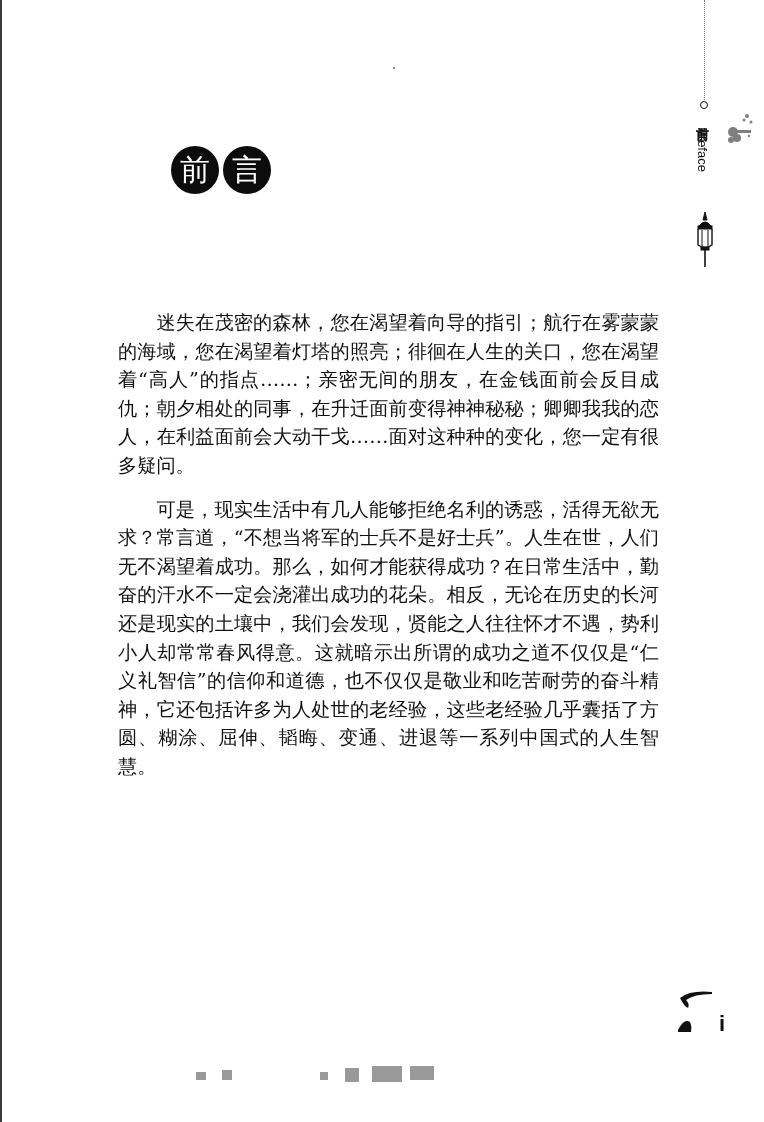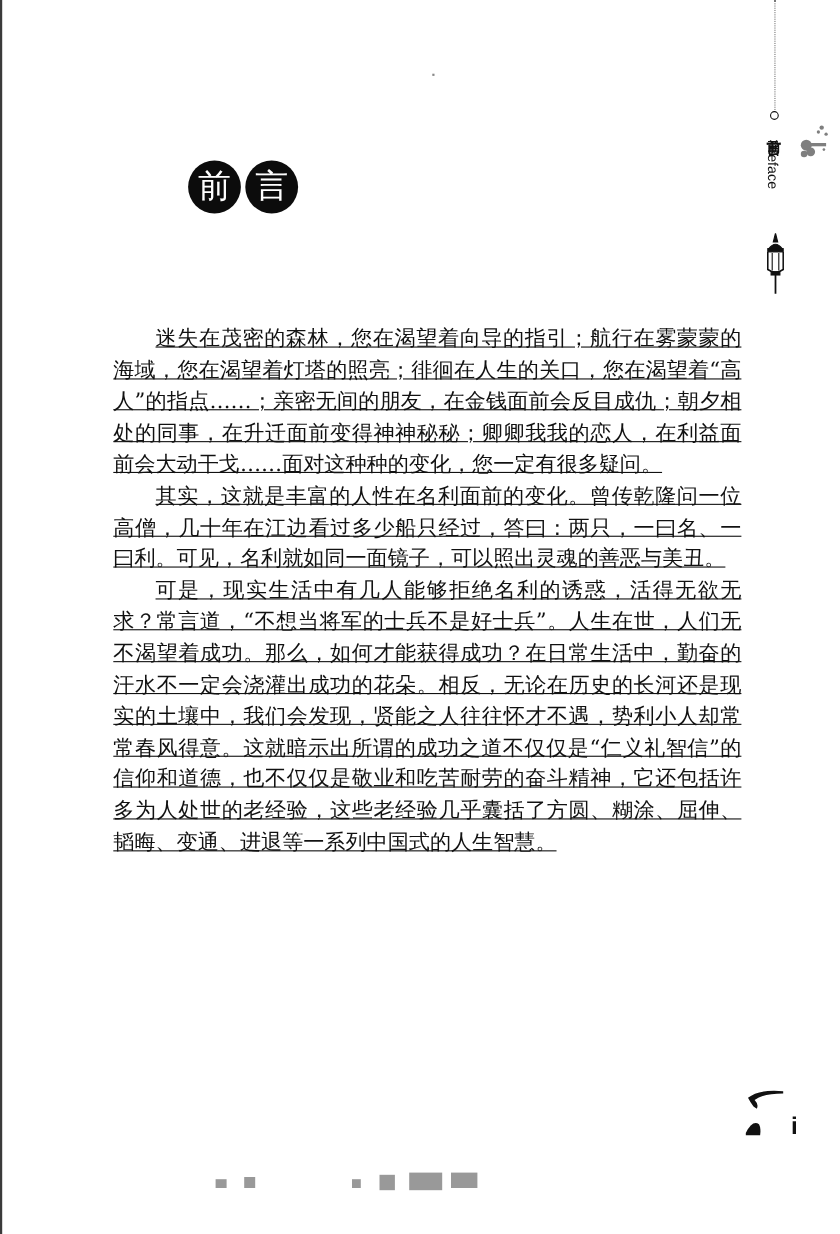--- a/index.html
+++ b/index.html
@@ -9,21 +9,21 @@
   .title .disc { width: 48px; height: 48px; border-radius: 50%; background: #0c0c0c; color: #fff; display: flex; align-items: center; justify-content: center; font-family: "DejaVu Sans", sans-serif; font-size: 30px; line-height: 1; }
   .stray-dot { position: absolute; left: 393px; top: 67px; width: 2px; height: 2px; background: #888; }
   .side-rule { position: absolute; left: 704px; top: 0; width: 0; height: 100px; border-left: 1px dotted #777; }
   .side-circle { position: absolute; left: 700px; top: 101px; width: 6px; height: 6px; border: 1.5px solid #111; border-radius: 50%; }
   .side-label { position: absolute; left: 693px; top: 117px; writing-mode: vertical-rl; font-family: "DejaVu Sans", sans-serif; font-size: 13px; color: #111; letter-spacing: 0px; }
   .side-label .cn { font-weight: bold; margin-bottom: 6px; }
   .side-label .en { font-family: "Liberation Sans", sans-serif; font-size: 13px; }
   .ornament-top { position: absolute; left: 725px; top: 108px; width: 30px; height: 40px; }
   .lamp { position: absolute; left: 694px; top: 212px; width: 22px; height: 56px; }
   .main-text { position: absolute; left: 103px; top: 294px; width: 571px; font-size: 19.2px; line-height: 28.6px; text-align: justify; }
-  .main-text p { margin: 0; text-indent: 2em; text-decoration: underline; }
+  .main-text p { margin: 15px; text-indent: 2em; }
   .page-ornament { position: absolute; left: 676px; top: 990px; width: 40px; height: 50px; }
   .page-number { position: absolute; left: 719px; top: 1011px; font-family: "Liberation Sans", sans-serif; font-size: 22px; font-weight: bold; color: #111; }
   .bleed { position: absolute; left: 0; top: 1060px; width: 600px; height: 40px; }
 </style>
 </head>
 <body>
 
 <div class="left-edge"></div>
 <div class="stray-dot"></div>
 
@@ -64,21 +64,20 @@
     <path d="M4 17 L4 33 Q11 38 18 33 L18 17" fill="none" stroke-width="1.4"></path>
     <line x1="8" y1="18" x2="8" y2="34" stroke-width="1"></line>
     <line x1="14" y1="18" x2="14" y2="34" stroke-width="1"></line>
     <rect x="7" y="35" width="8" height="3"></rect>
     <line x1="11" y1="38" x2="11" y2="55" stroke-width="1.6"></line>
   </g>
 </svg>
 
 <div class="main-text">
   <p>迷失在茂密的森林，您在渴望着向导的指引；航行在雾蒙蒙的海域，您在渴望着灯塔的照亮；徘徊在人生的关口，您在渴望着“高人”的指点……；亲密无间的朋友，在金钱面前会反目成仇；朝夕相处的同事，在升迁面前变得神神秘秘；卿卿我我的恋人，在利益面前会大动干戈……面对这种种的变化，您一定有很多疑问。</p>
-  <p>其实，这就是丰富的人性在名利面前的变化。曾传乾隆问一位高僧，几十年在江边看过多少船只经过，答曰：两只，一曰名、一曰利。可见，名利就如同一面镜子，可以照出灵魂的善恶与美丑。</p>
   <p>可是，现实生活中有几人能够拒绝名利的诱惑，活得无欲无求？常言道，“不想当将军的士兵不是好士兵”。人生在世，人们无不渴望着成功。那么，如何才能获得成功？在日常生活中，勤奋的汗水不一定会浇灌出成功的花朵。相反，无论在历史的长河还是现实的土壤中，我们会发现，贤能之人往往怀才不遇，势利小人却常常春风得意。这就暗示出所谓的成功之道不仅仅是“仁义礼智信”的信仰和道德，也不仅仅是敬业和吃苦耐劳的奋斗精神，它还包括许多为人处世的老经验，这些老经验几乎囊括了方圆、糊涂、屈伸、韬晦、变通、进退等一系列中国式的人生智慧。</p>
 </div>
 
 <svg class="page-ornament" viewBox="0 0 40 50">
   <g fill="#111">
     <path d="M4 8 Q14 0 36 2 L36 4 Q18 4 10 10 Q14 14 12 18 L9 16 Q6 12 4 8 Z"></path>
     <path d="M2 40 Q8 28 14 32 Q16 36 15 42 L2 42 Z"></path>
   </g>
 </svg>
 <div class="page-number">i</div>

